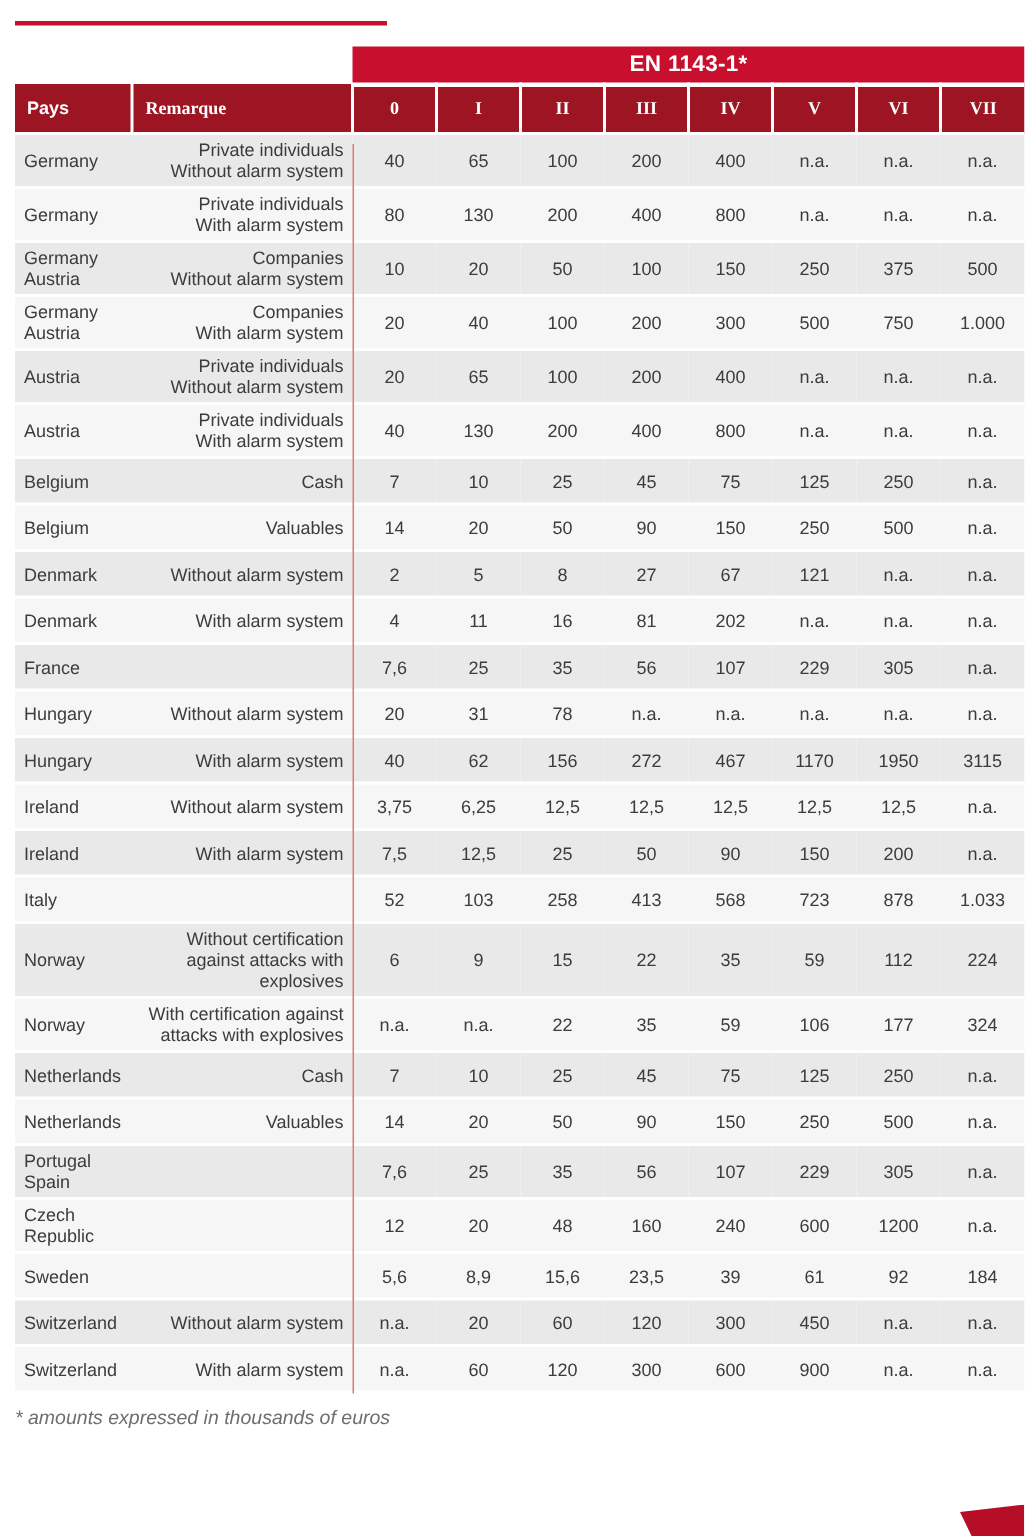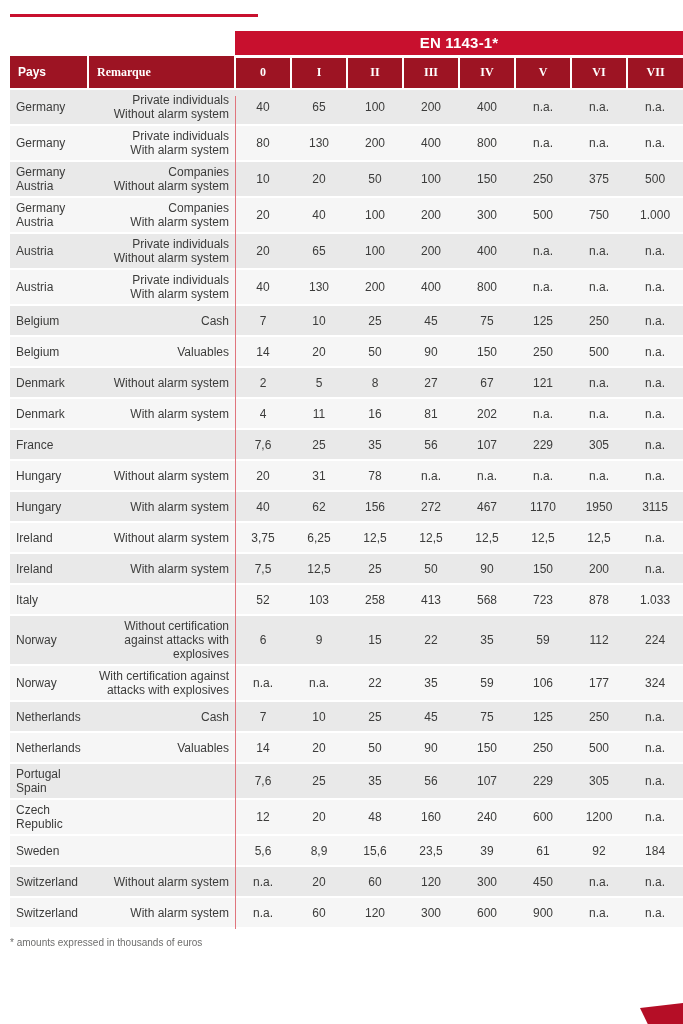--- a/index.html
+++ b/index.html
@@ -75,21 +75,22 @@
     left: 225px;
     top: 65px;
     bottom: 0;
     width: 1px;
     background: var(--divider-red, #e0757d);
     pointer-events: none;
   }
 
   .footnote {
     margin-top: 8px;
-    font-size: 10px;
+    font-size: 13px;
+    font-style: italic;
     color: var(--footnote-gray, #6e6e6d);
     font-family: "Liberation Sans", sans-serif;
   }
 
   .corner-flag {
     position: absolute;
     right: 0;
     bottom: 0;
     width: 43px;
     height: 21px;

